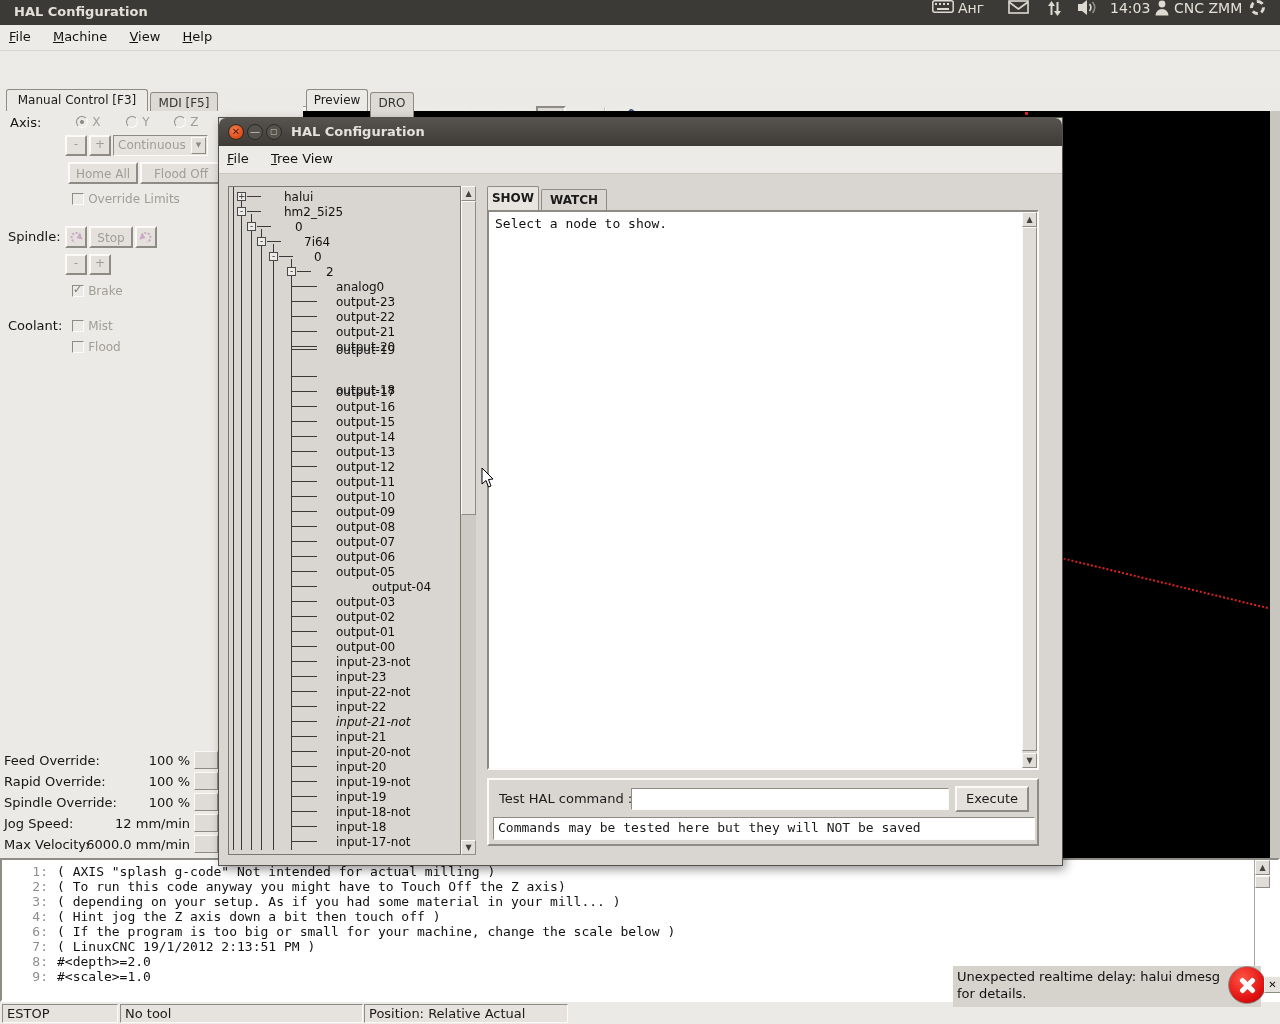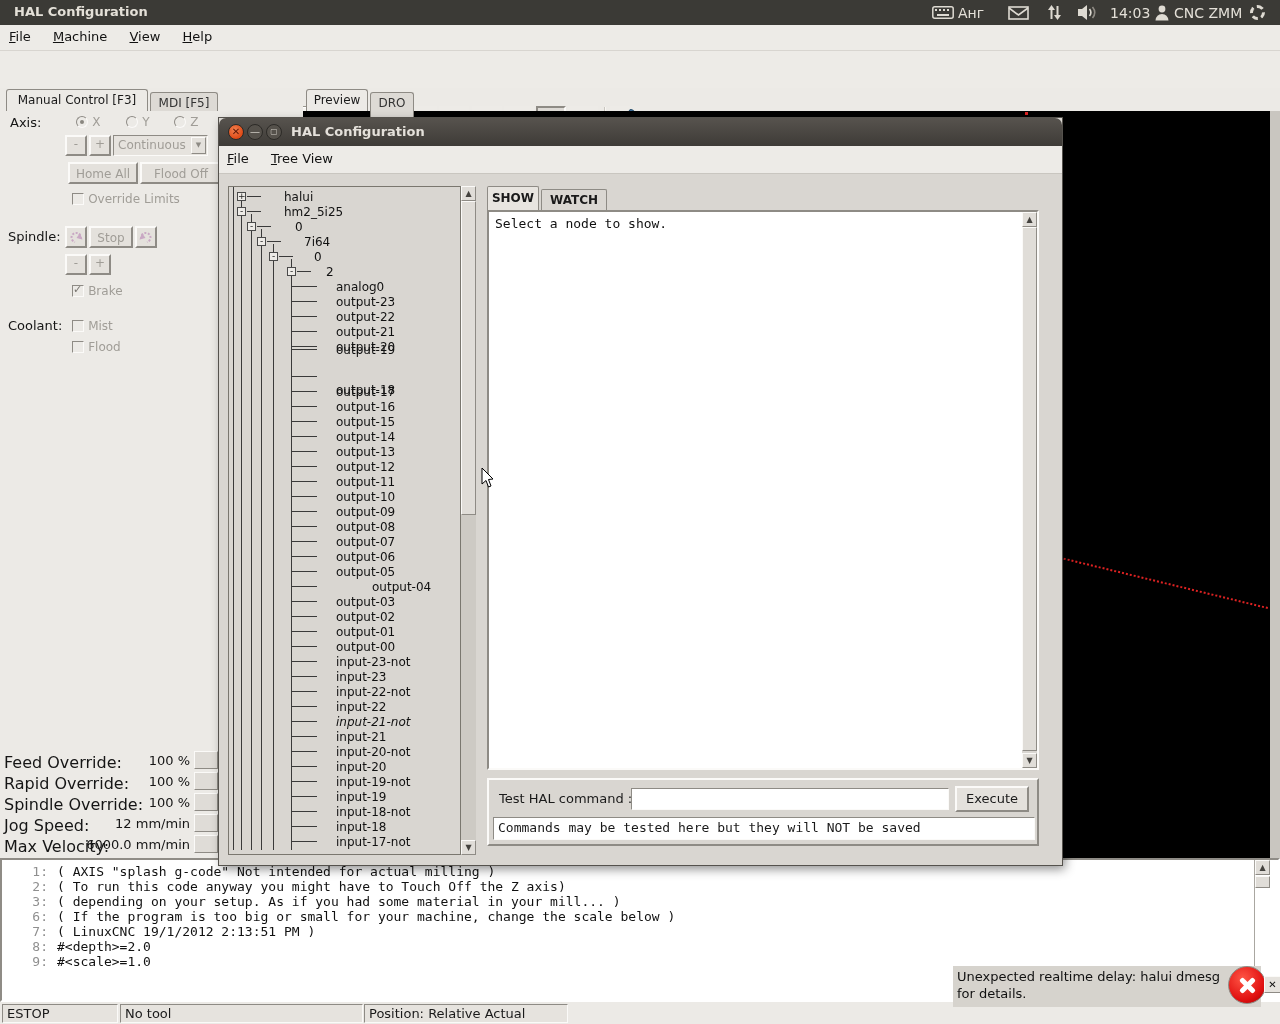--- a/index.html
+++ b/index.html
@@ -5,21 +5,21 @@
   *{margin:0;padding:0;box-sizing:border-box;font-family:"DejaVu Sans",sans-serif}
   html,body{width:1280px;height:1024px}
   body{position:relative;background:#ECEAE6;overflow:hidden;font-size:13px;color:#1a1a1a}
   .abs{position:absolute}
   .mono{font-family:"DejaVu Sans Mono",monospace}
   .dis{color:#A09D97}
 
   
   #topbar{left:0;top:0;width:1280px;height:25px;background:#3B3A36;color:#E4E0D8}
   #topbar .title{position:absolute;left:14px;top:4px;font-weight:bold}
-  .tray{position:absolute;top:0;height:25px;display:flex;align-items:center}
+  .tray{position:absolute;top:0;height:25px;display:flex;}
   .trayicon{display:inline-block}
 
   
   #menubar{left:0;top:25px;width:1280px;height:26px;background:#EDEBE7;border-bottom:1px solid #D8D5D0}
   .menu-item{display:inline-block;padding:4px 9px 0 9px;color:#111}
   .menu-item::first-letter{text-decoration:underline}
 
   
   #toolbar{left:0;top:51px;width:1280px;height:37px;background:#EDEBE7}
   .tb{position:absolute;top:55px;width:30px;height:30px;background:#EDEBE7;border:2px solid transparent;display:flex;align-items:center;justify-content:center}
@@ -59,21 +59,21 @@
   
   .tab{position:absolute;background:#ECEAE6;border:1px solid #8E8B85;border-bottom:none;border-radius:3px 3px 0 0;text-align:center;font-size:12px;padding-top:3px}
   .tab.inactive{background:#DDDAD5;color:#333}
   .lbl-black{font-size:13px;color:#151515}
   .radio{display:inline-block;width:12px;height:12px;border-radius:50%;background:#ECEAE6;border:1px solid;border-color:#8E8B85 #FBFAF8 #FBFAF8 #8E8B85;vertical-align:-2px;position:relative}
   .radio.sel::after{content:"";position:absolute;left:3px;top:3px;width:4px;height:4px;border-radius:50%;background:#8A8780}
   .check{display:inline-block;width:12px;height:12px;background:#ECEAE6;border:1px solid;border-color:#8E8B85 #FBFAF8 #FBFAF8 #8E8B85;vertical-align:-2px;position:relative}
   .check.on::after{content:"✓";position:absolute;left:0px;top:-3px;font-size:11px;color:#77746E;font-weight:bold}
   .smallbtn{position:absolute;background:#E4E1DC;border:2px solid;border-color:#FBFAF8 #8E8B85 #8E8B85 #FBFAF8;color:#A09D97;text-align:center;font-size:12px}
   .orow{position:relative;height:21px}
-  .olabel{position:absolute;left:4px;top:3px;font-size:16px;color:#151515}
+  .olabel{position:absolute;left:4px;top:3px;font-size:13px;color:#151515}
   .ovalue{position:absolute;right:30px;top:3px;font-size:13px;color:#151515}
   .oslider{position:absolute;right:2px;top:1px;width:24px;height:18px;background:#DFDCD7;border:1px solid;border-color:#FBFAF8 #8E8B85 #8E8B85 #FBFAF8}
 
   
   #hal-dialog{left:219px;top:118px;width:843px;height:747px;background:#D9D6D1;box-shadow:3px 4px 10px rgba(0,0,0,.45);outline:1px solid #55524D;z-index:50}
   #hal-titlebar{position:absolute;left:0;top:0;width:100%;height:28px;background:linear-gradient(#57534E,#3E3B37);border-radius:7px 7px 0 0;color:#E4E0DA}
   .wbtn{position:absolute;top:6px;width:16px;height:16px;border-radius:50%;border:1px solid #2C2A27;font-size:10px;line-height:13px;text-align:center}
   .wbtn.close{background:radial-gradient(circle at 40% 35%,#F08150,#DF4A16 70%);color:#5A1505;font-weight:bold}
   .wbtn.gray{background:#55514B;color:#CFCBC4}
   #hal-menubar{position:absolute;left:0;top:28px;width:100%;height:28px;background:#EDEBE7;border-bottom:1px solid #C9C6C0}
@@ -331,20 +331,21 @@
   <span style="position:absolute;left:722px;top:1px;width:3px;height:3px;background:#D22"></span>
   <span style="position:absolute;left:758px;top:446px;width:213px;border-top:2px dotted #D22;transform:rotate(13.6deg);transform-origin:0 0;display:block"></span>
 </div>
 <div class="abs" style="left:1270px;top:111px;width:10px;height:747px;background:#C9C6C0"></div>
 
 <div class="abs" id="gcode">
   <div style="position:absolute;left:0;top:4px;width:100%">
       <div class="gline"><div class="gnum">1:</div><div class="gtxt">( AXIS "splash g-code" Not intended for actual milling )</div></div>
       <div class="gline"><div class="gnum">2:</div><div class="gtxt">( To run this code anyway you might have to Touch Off the Z axis)</div></div>
       <div class="gline"><div class="gnum">3:</div><div class="gtxt">( depending on your setup. As if you had some material in your mill... )</div></div>
+      <div class="gline"><div class="gnum">4:</div><div class="gtxt">( Hint jog the Z axis down a bit then touch off )</div></div>
       <div class="gline"><div class="gnum">6:</div><div class="gtxt">( If the program is too big or small for your machine, change the scale below )</div></div>
       <div class="gline"><div class="gnum">7:</div><div class="gtxt">( LinuxCNC 19/1/2012 2:13:51 PM )</div></div>
       <div class="gline"><div class="gnum">8:</div><div class="gtxt">#&lt;depth&gt;=2.0</div></div>
       <div class="gline"><div class="gnum">9:</div><div class="gtxt">#&lt;scale&gt;=1.0</div></div>
     </div>
   <div class="sb" style="left:1252px;top:0;width:16px;height:140px;background:#fff;border-left:1px solid #AAA7A1">
     <span class="arrow" style="top:0">▲</span>
     <span class="thumb" style="top:16px;height:12px"></span>
   </div>
 </div>

